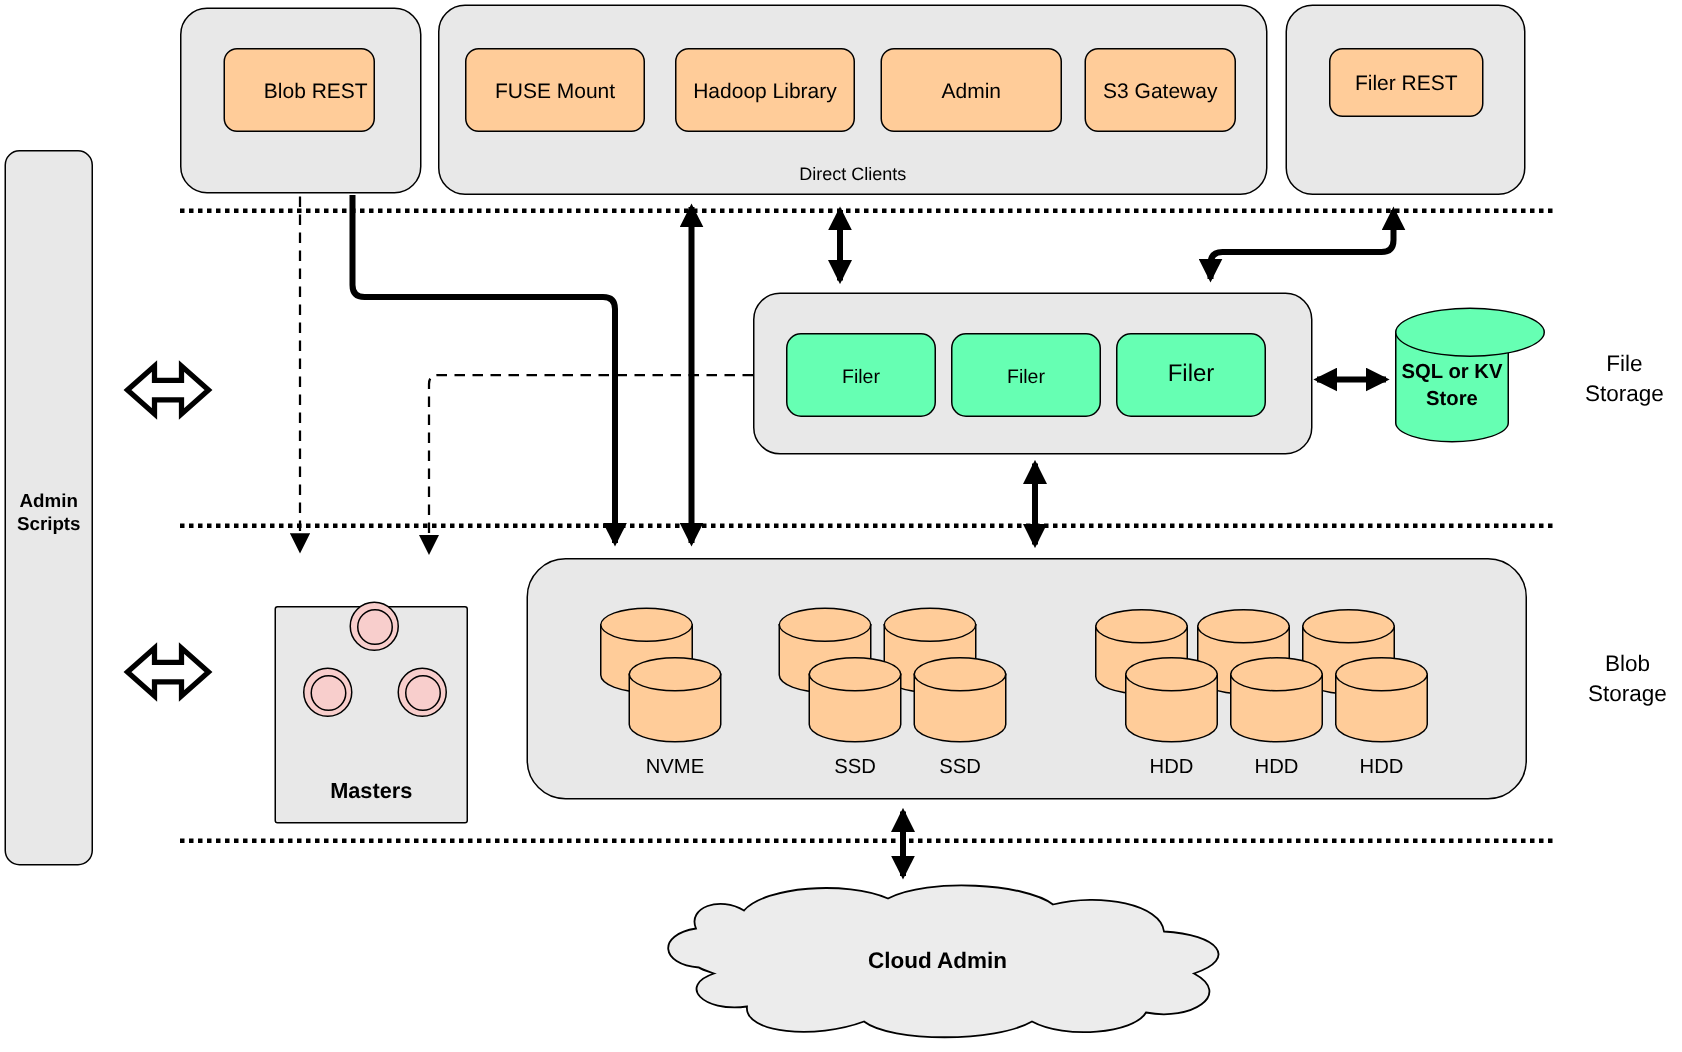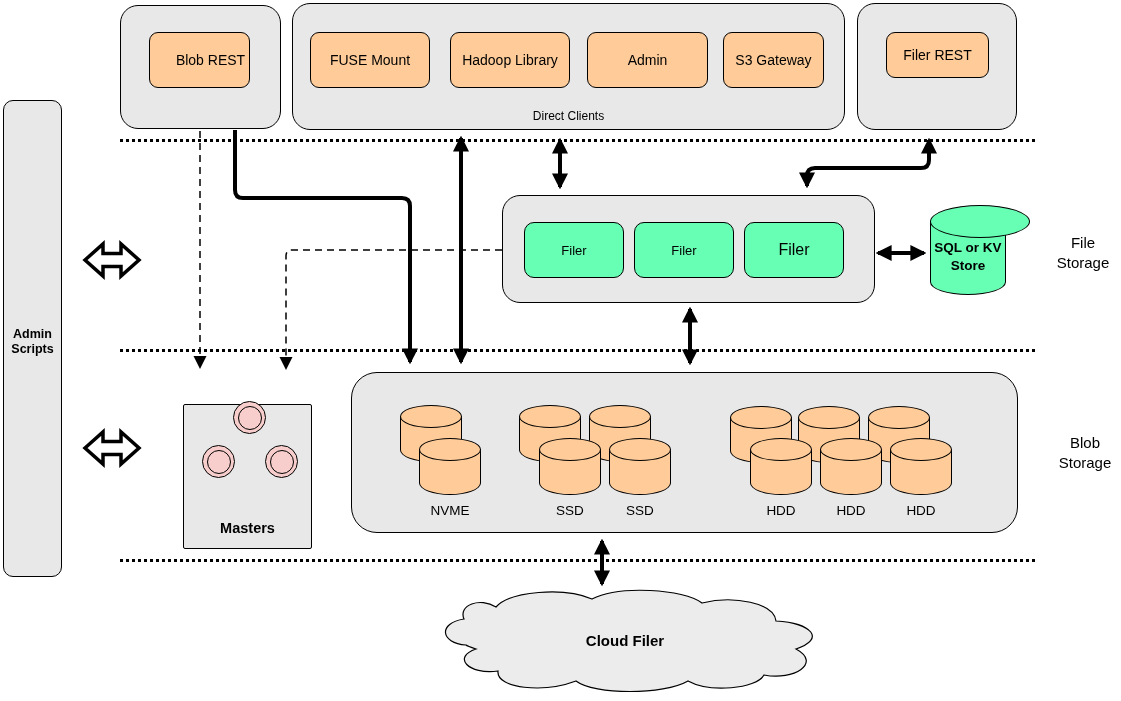--- a/index.html
+++ b/index.html
@@ -113,21 +113,21 @@
   </div>
   <div class="cyl" style="left:890px;top:449px;">
     <span>HDD</span>
   </div>
 
   <div class="seclabel" style="left:1045px;top:433px;">Blob Storage</div>
 
   <svg class="iconsvg" style="left:434px;top:589px;" width="394" height="106" viewBox="0 0 394 106">
     <path d="M32 56 C6 54 4 34 30 30 C24 16 46 8 62 18 C76 2 130 -2 158 10 C185 -4 250 0 268 14 C300 6 340 14 342 32 C378 34 392 50 362 60 C388 74 360 92 330 86 C322 100 276 104 254 92 C230 106 160 106 142 92 C110 104 62 100 64 82 C34 86 18 68 42 60 C36 58 33 57 32 56 Z" fill="var(--cloud-gray,#ececec)" stroke="#000" stroke-width="1.2"></path>
   </svg>
-  <div style="position:absolute;left:540px;top:632px;width:170px;text-align:center;font-weight:bold;font-size:15px;z-index:3;">Cloud Filer</div>
+  <div style="position:absolute;left:540px;top:632px;width:170px;text-align:center;font-weight:bold;font-size:15px;z-index:3;">Cloud Admin</div>
 
   <svg class="arrowlayer" width="1121" height="701" viewBox="0 0 1121 701">
     <defs>
       <marker id="ah" viewBox="0 0 10 10" refX="8.5" refY="5" markerWidth="4" markerHeight="4" orient="auto-start-reverse" markerUnits="strokeWidth">
         <path d="M0 0 L10 5 L0 10 Z" fill="#000"></path>
       </marker>
       <marker id="ahd" viewBox="0 0 10 10" refX="8.5" refY="5" markerWidth="9" markerHeight="9" orient="auto-start-reverse" markerUnits="strokeWidth">
         <path d="M0 0 L10 5 L0 10 Z" fill="#000"></path>
       </marker>
     </defs>

